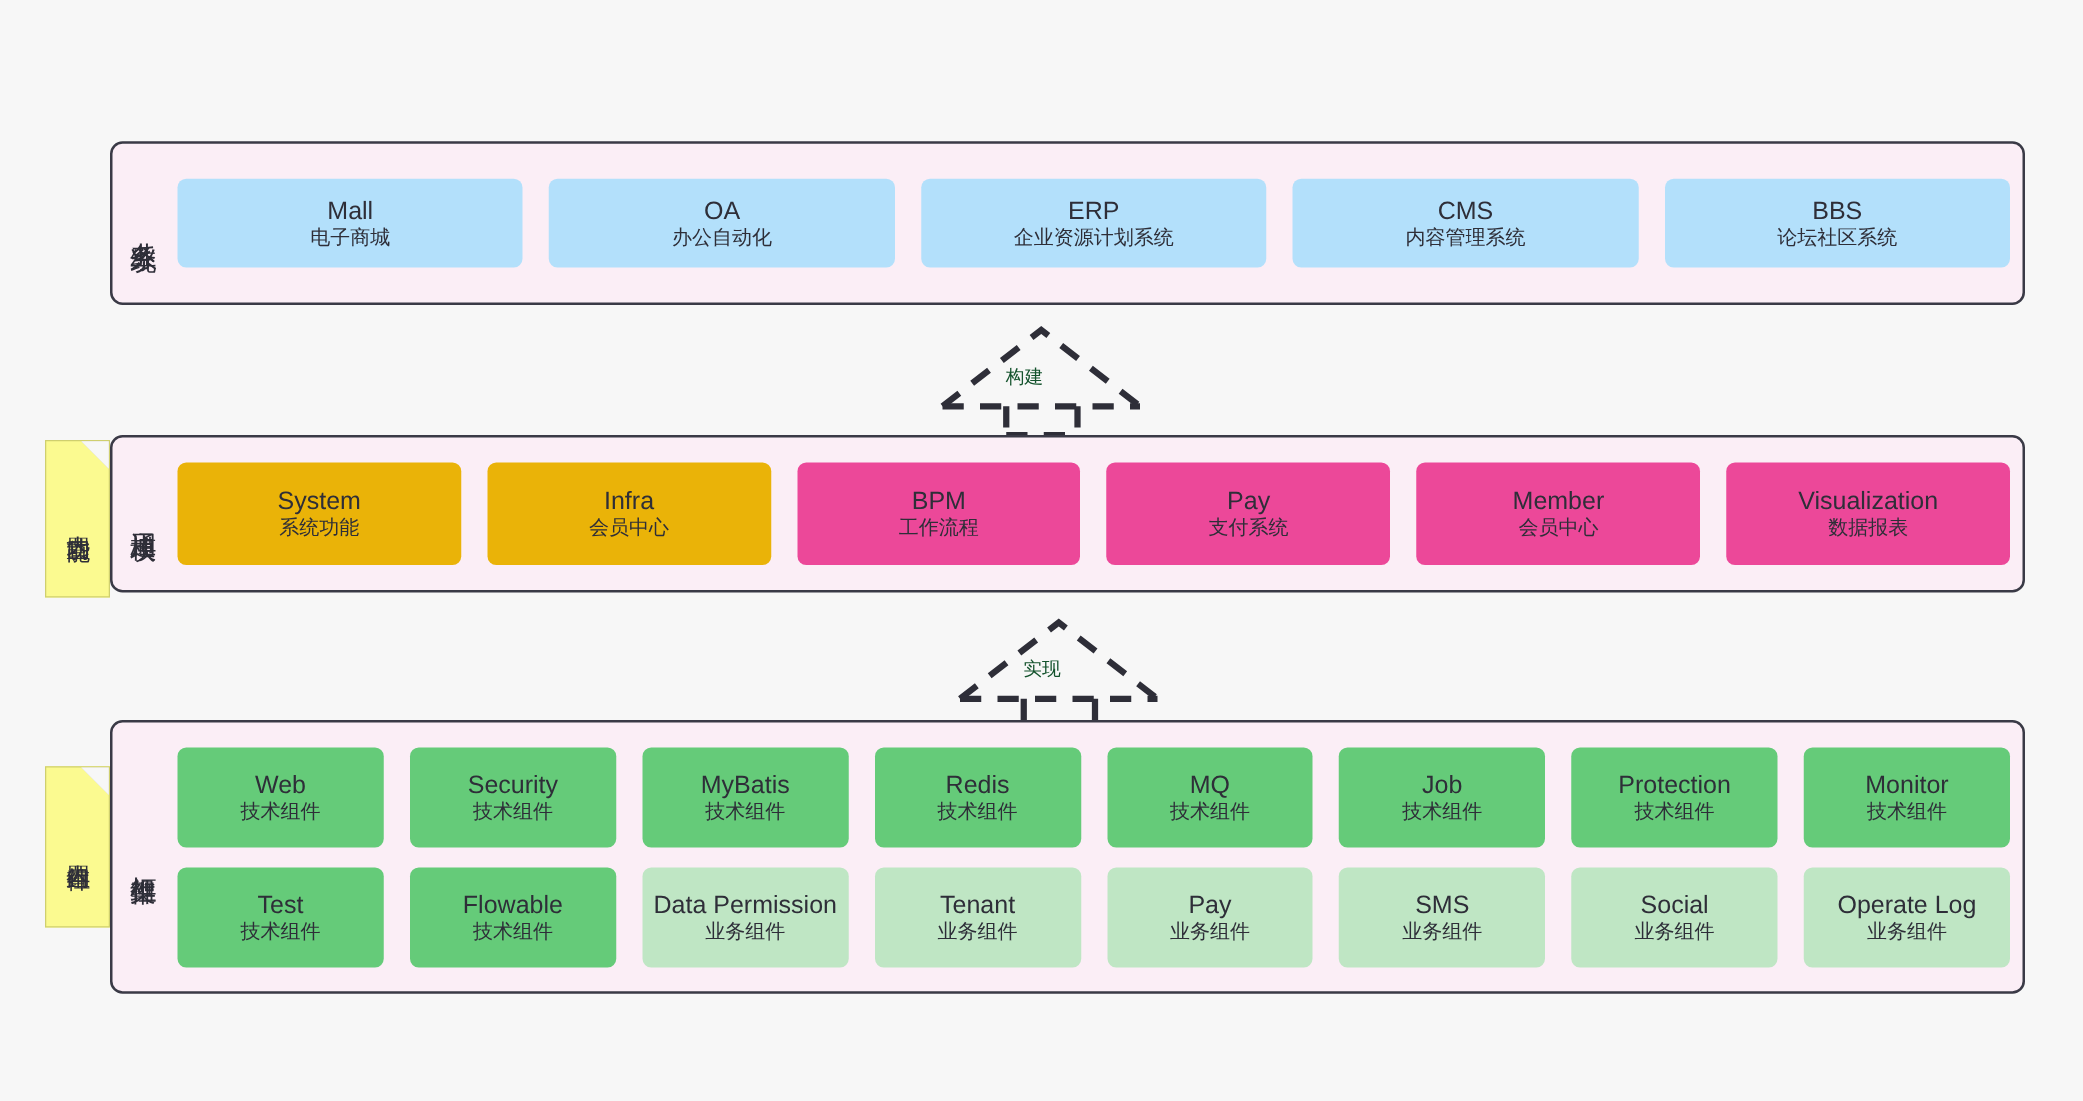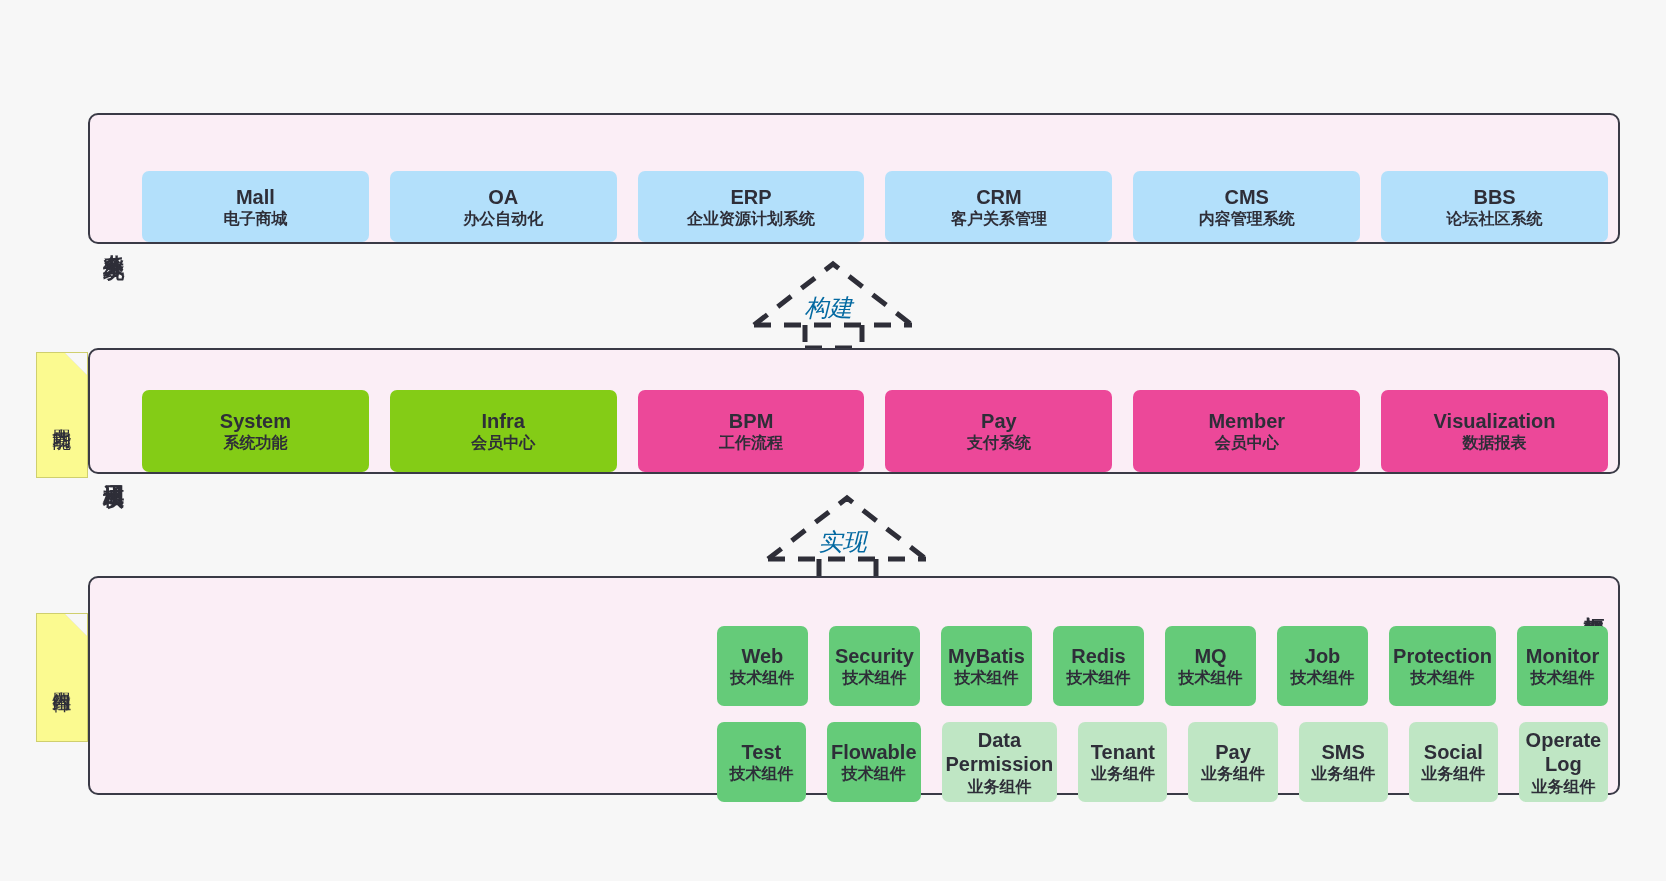--- a/index.html
+++ b/index.html
@@ -14,22 +14,21 @@
   .canvas{position:absolute;inset:0;}
 
   
   .layer{
     position:absolute;
     background:#fbeef6;
     border:2px solid #3a3a46;
     border-radius:10px;
     box-sizing:border-box;
     display:flex;
-    align-items:flex-end;
-    font-weight:bold;
+    align-items:center;
   }
   .layer-title{
     width:48px;
     flex:0 0 48px;
     display:flex;
     align-items:center;
     justify-content:center;
     font-size:21px;
     line-height:1.12;
     letter-spacing:1px;
@@ -61,33 +60,33 @@
     justify-content:center;
     text-align:center;
     box-sizing:border-box;
     padding:6px 4px;
   }
   .cell .t1{font-size:20px;line-height:1.22;}
   .cell .t2{font-size:16px;line-height:1.22;}
 
   
   .c-blue{background:#b3e0fb;}
-  .c-red{background:#84cc16;}
+  .c-red{background:#eab308;}
   .c-pink{background:#ec4899;}
   .c-green{background:#65cb79;}
   .c-green-lt{background:#bfe6c4;}
 
   
   #layer-business{left:88px;top:113px;width:1532px;height:131px;}
   #layer-business .cell{height:71px;}
 
   #layer-modules{left:88px;top:348px;width:1532px;height:126px;}
   #layer-modules .cell{height:82px;}
 
-  #layer-framework{left:88px;top:576px;width:1532px;height:219px;flex-direction:column;}
+  #layer-framework{left:88px;top:576px;width:1532px;height:219px;}
   #layer-framework .cell{height:80px;}
 
   
   .note{
     position:absolute;
     background:#fbfa90;
     border:1px solid #cfcf6e;
     box-sizing:border-box;
     display:flex;
     align-items:center;
@@ -117,26 +116,25 @@
     border-top:22px solid #c9c9c9;
   }
   #note-functions{left:36px;top:352px;width:52px;height:126px;}
   #note-components{left:36px;top:613px;width:52px;height:129px;}
 
   
   .uml-arrow{position:absolute;}
   .uml-arrow svg{display:block;overflow:visible;}
   .uml-label{
     position:absolute;
-    font-size:24px;
-    color:#0369a1;
+    font-size:15px;
+    color:#14532d;
     background:transparent;
     white-space:nowrap;
     user-select:none;
-    font-style:italic;
   }
   #arrow-build{left:745.5px;top:258px;width:175px;height:90px;}
   #arrow-build .uml-label{left:59px;top:34px;}
   #arrow-implement{left:759.5px;top:492px;width:175px;height:90px;}
   #arrow-implement .uml-label{left:59px;top:34px;}
 </style>
 </head>
 <body>
 
 <div class="canvas">
@@ -151,24 +149,20 @@
         </div>
         <div class="cell c-blue">
           <span class="t1">OA</span>
           <span class="t2">办公自动化</span>
         </div>
         <div class="cell c-blue">
           <span class="t1">ERP</span>
           <span class="t2">企业资源计划系统</span>
         </div>
         <div class="cell c-blue">
-          <span class="t1">CRM</span>
-          <span class="t2">客户关系管理</span>
-        </div>
-        <div class="cell c-blue">
           <span class="t1">CMS</span>
           <span class="t2">内容管理系统</span>
         </div>
         <div class="cell c-blue">
           <span class="t1">BBS</span>
           <span class="t2">论坛社区系统</span>
         </div>
       </div>
     </div>
   </div>

